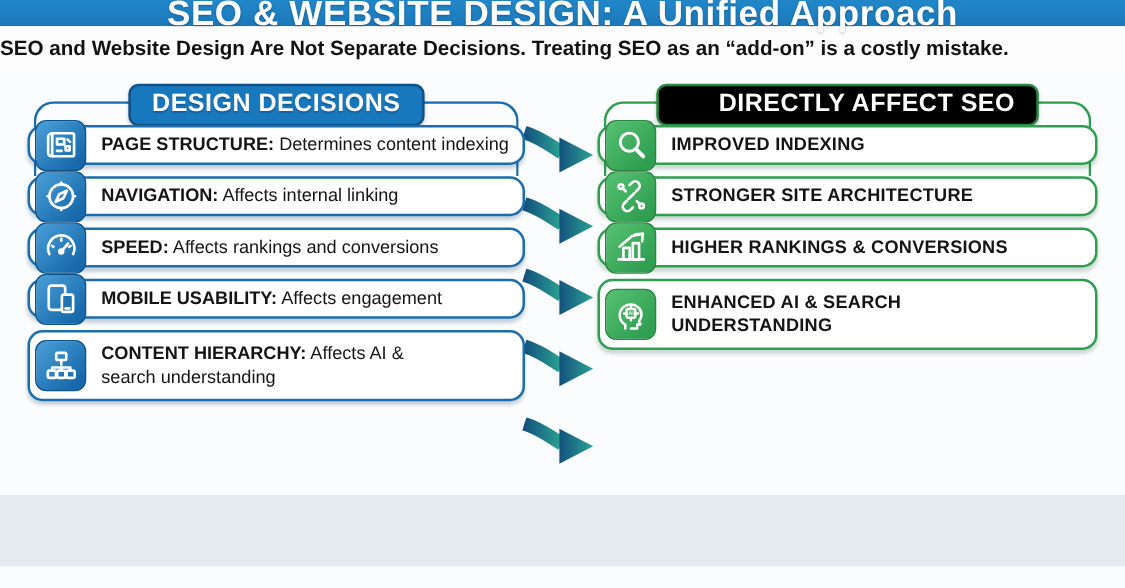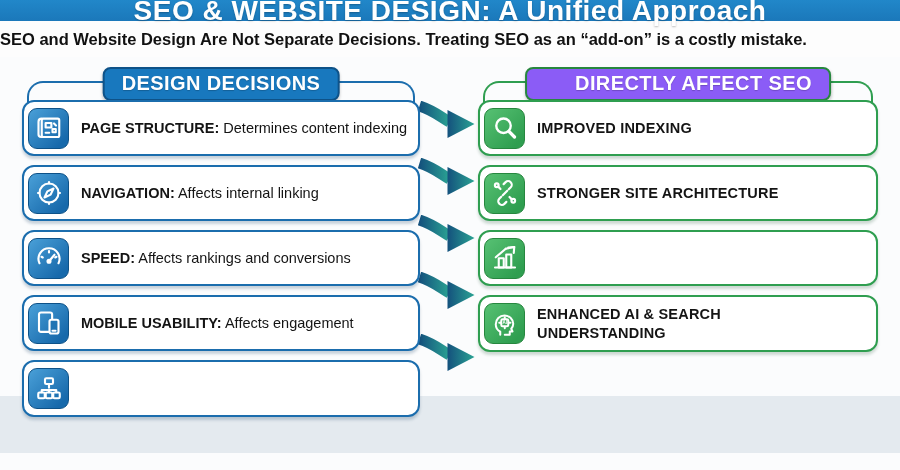--- a/index.html
+++ b/index.html
@@ -50,29 +50,29 @@
   .col.right .bracket-line{ border-color:#2f9e50; }
   .pill{
     position:absolute; left:50%; top:0; transform:translateX(-50%);
     padding:3px 17px 4px 17px;
     border-radius:8px;
     font-size:20px; font-weight:bold; color:#fff; letter-spacing:.4px;
     white-space:nowrap; z-index:2;
     text-shadow:0 1px 1px rgba(0,0,0,.2);
   }
   .pill.blue{ background:#1878be; border:2px solid #0e5288; box-shadow:0 2px 3px rgba(0,0,0,.2); }
-  .pill.green{ background:#8b5cf6; border:2px solid #27873f; box-shadow:0 2px 3px rgba(0,0,0,.2);padding-left:48px; }
+  .pill.green{ background:#000000; border:2px solid #27873f; box-shadow:0 2px 3px rgba(0,0,0,.2);padding-left:48px; }
 
   .rows{
     position:relative; z-index:1;
     margin-top:-13px;
     display:flex; flex-direction:column; gap:9px;
   }
   .row{
-    height:56px;
+    height:32px;
     background:#ffffff;
     border:2.5px solid #1b6dad;
     border-radius:12px;
     display:flex; align-items:center;
     padding:2px 6px 2px 2px;
     box-shadow:0 3px 3px rgba(20,60,95,.22);
   }
   .row.tall{ height:57px; }
   .col.right .row{ border-color:#2f9e50; box-shadow:0 3px 3px rgba(25,80,45,.2); }
 
@@ -195,20 +195,24 @@
       <div class="row tall">
         <div class="icon-box blue">
           <svg viewBox="0 0 24 24" fill="none" stroke="#fff" stroke-width="1.7" stroke-linecap="round" stroke-linejoin="round">
             <rect x="8.8" y="3.4" width="6.4" height="4.6" rx="1"></rect>
             <path d="M12 8 V11 M6.2 14.6 V12.8 H17.8 V14.6 M12 12.8 V14.6"></path>
             <rect x="3.4" y="14.8" width="5.2" height="4.6" rx="1"></rect>
             <rect x="9.4" y="14.8" width="5.2" height="4.6" rx="1"></rect>
             <rect x="15.4" y="14.8" width="5.2" height="4.6" rx="1"></rect>
           </svg>
         </div>
+        <div class="row-text">
+          <span class="lbl">CONTENT HIERARCHY:</span>
+          <span>Affects AI &amp; search understanding</span>
+        </div>
       </div>
 
     </div>
   </div>
 
   <div class="col mid">
     <div class="arrow-cell">
       <svg viewBox="0 0 58 46">
           <path d="M1 5 C14 9 21 15 31 21" stroke="url(#arrowGrad)" stroke-width="11" fill="none"></path>
           <polygon points="29 9 56 23 29 37" fill="url(#arrowGrad)"></polygon>
@@ -279,20 +283,23 @@
       <div class="row">
         <div class="icon-box green">
           <svg viewBox="0 0 24 24" fill="none" stroke="#fff" stroke-width="1.7" stroke-linecap="round" stroke-linejoin="round">
             <path d="M4 19.6 H20"></path>
             <rect x="7" y="12.2" width="4" height="7.4"></rect>
             <rect x="13" y="9.2" width="4" height="10.4"></rect>
             <path d="M4.6 11.4 L12.6 4.6 M19.4 3.2 L14.6 3.6 M19.4 3.2 L19 8"></path>
             <path d="M12.6 4.6 L19.4 3.2"></path>
           </svg>
         </div>
+        <div class="row-text">
+          <span>HIGHER RANKINGS &amp; CONVERSIONS</span>
+        </div>
       </div>
 
 
       <div class="row tall">
         <div class="icon-box green">
           <svg viewBox="0 0 24 24" fill="none" stroke="#fff" stroke-width="1.6" stroke-linecap="round" stroke-linejoin="round">
             <path d="M8.2 20.6 v-2.4 c-2.2 -1.2 -3.6 -3.4 -3.6 -6 c0 -3.9 3.1 -7 7 -7 c3.9 0 7 3.1 7 6.6 c0 1.6 -.7 2.9 -1.6 4 l1 2.2 h-2.2 v2.6 h-4"></path>
             <rect x="9" y="8.2" width="5.6" height="5.6" rx="1.1"></rect>
             <text x="11.8" y="12.2" font-size="3.6" fill="#fff" stroke="none" text-anchor="middle" font-family="Liberation Sans, sans-serif" font-weight="bold">AI</text>
             <path d="M11.8 6.6 v1.2 M11.8 14.2 v1.2 M7.4 11 h1.2 M15 11 h1.4"></path>

